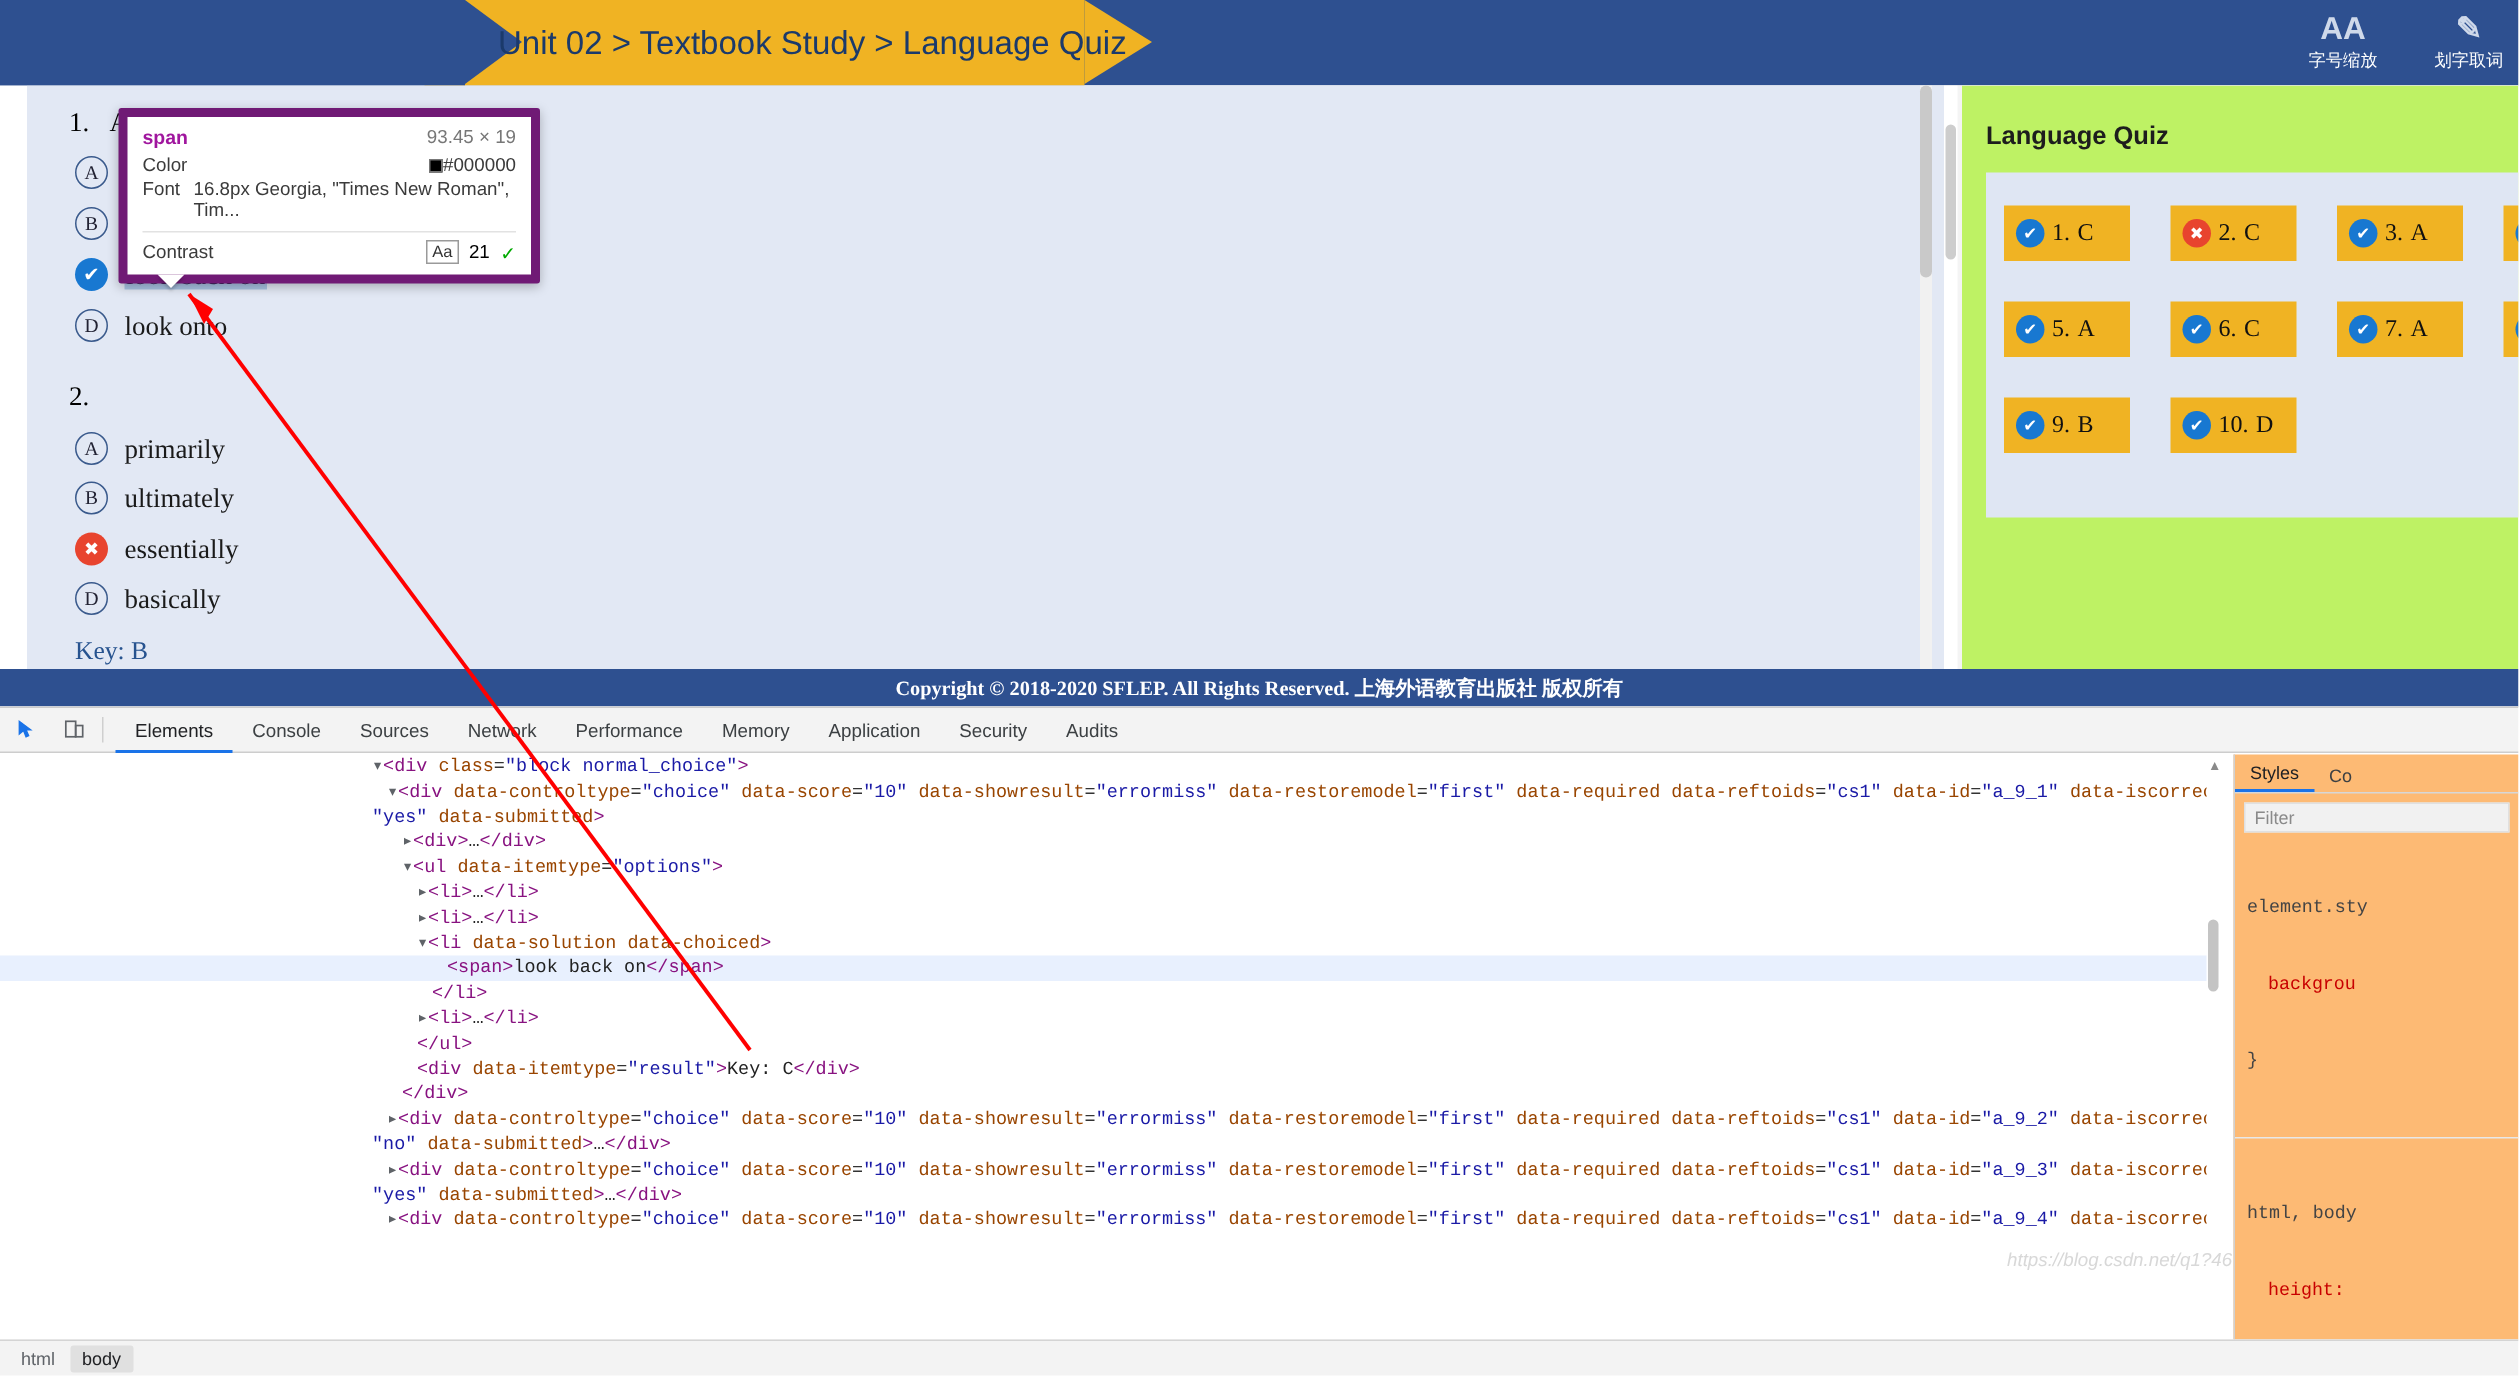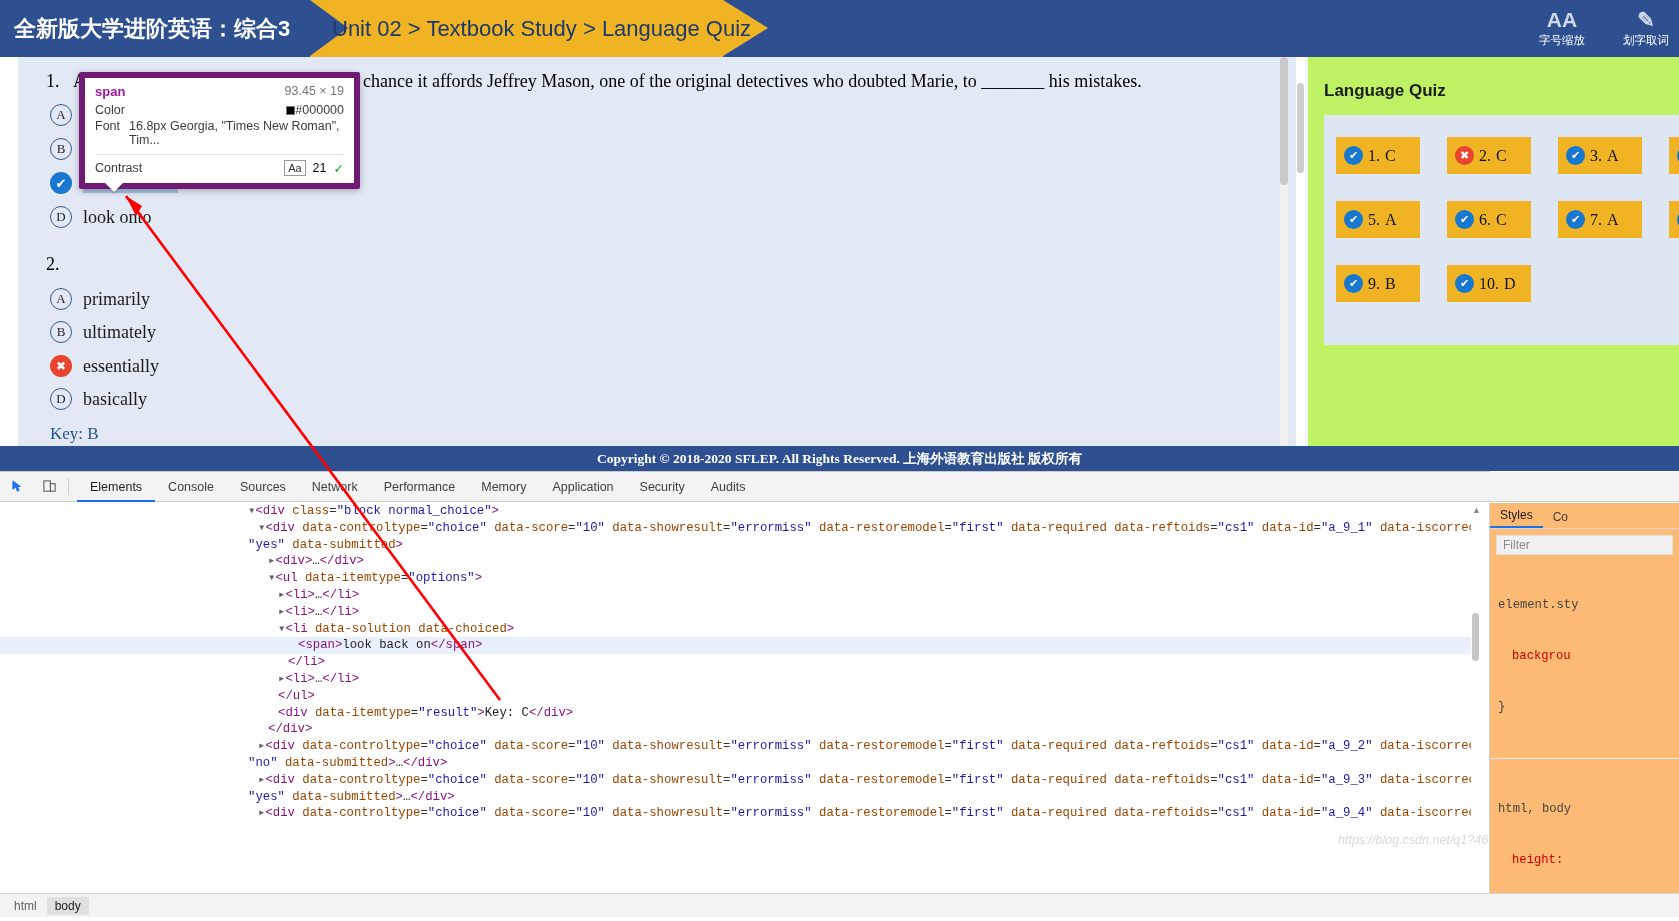--- a/index.html
+++ b/index.html
@@ -156,21 +156,21 @@
     background:#2e5090;
     display:flex; align-items:center; justify-content:center;
   }
   .footer span{
     color:#ffffff; font-size:13.5px; font-weight:bold;
     font-family:"Liberation Serif", serif;
   }
 
   
   .devtools{
-    position:absolute; left:0; top:471px; width:1490px; height:450px;
+    position:absolute; left:0; top:471px; width:1679px; height:450px;
     background:#ffffff; border-top:1px solid #cbcbcb;
   }
   .dt-toolbar{
     position:absolute; left:0; top:0; width:1679px; height:30px;
     background:#f3f3f3; border-bottom:1px solid #cdcdcd;
     display:flex; align-items:center;
   }
   .dt-ico{
     width:26px; height:26px; margin-left:5px;
     display:flex; align-items:center; justify-content:center;
@@ -271,41 +271,39 @@
   }
 </style>
 </head>
 <body>
 
 <div class="banner">
   <div class="banner-yellow"></div>
   <div class="banner-yellow-arrow"></div>
   <div class="banner-blue"></div>
   <div class="banner-blue-arrow"></div>
-  <div class="banner-title">全新版大学进阶英语：综合3</div>
   <div class="banner-crumb">Unit 02 &gt; Textbook Study &gt; Language Quiz</div>
   <div class="banner-tools">
     <div class="btool">
       <div class="gl">AA</div>
       <div class="tl">字号缩放</div>
     </div>
     <div class="btool">
       <div class="gl">✎</div>
       <div class="tl">划字取词</div>
     </div>
   </div>
 </div>
 
 <div class="page-body">
 
   <div class="quiz-pane">
 
     <div class="qnum" style="left:28px; top:14px;">1.</div>
     <div class="qtext" style="left:55px; top:14px;">A</div>
-    <div class="qtext" style="left:345px; top:14px;">chance it affords Jeffrey Mason, one of the original detectives who doubted Marie, to _______ his mistakes.</div>
 
     <div class="opt" style="left:32px; top:47px;">
       <div class="mark plain">A</div>
       <div class="opt-label"></div>
     </div>
     <div class="opt" style="left:32px; top:81px;">
       <div class="mark plain">B</div>
       <div class="opt-label"></div>
     </div>
     <div class="opt" style="left:32px; top:115px;">

